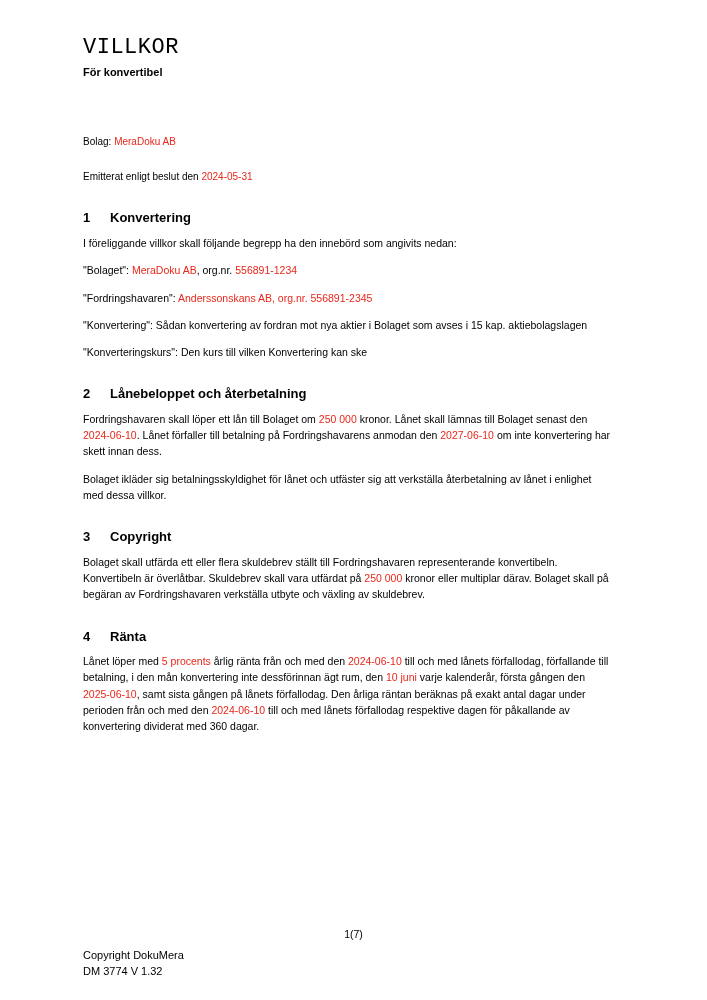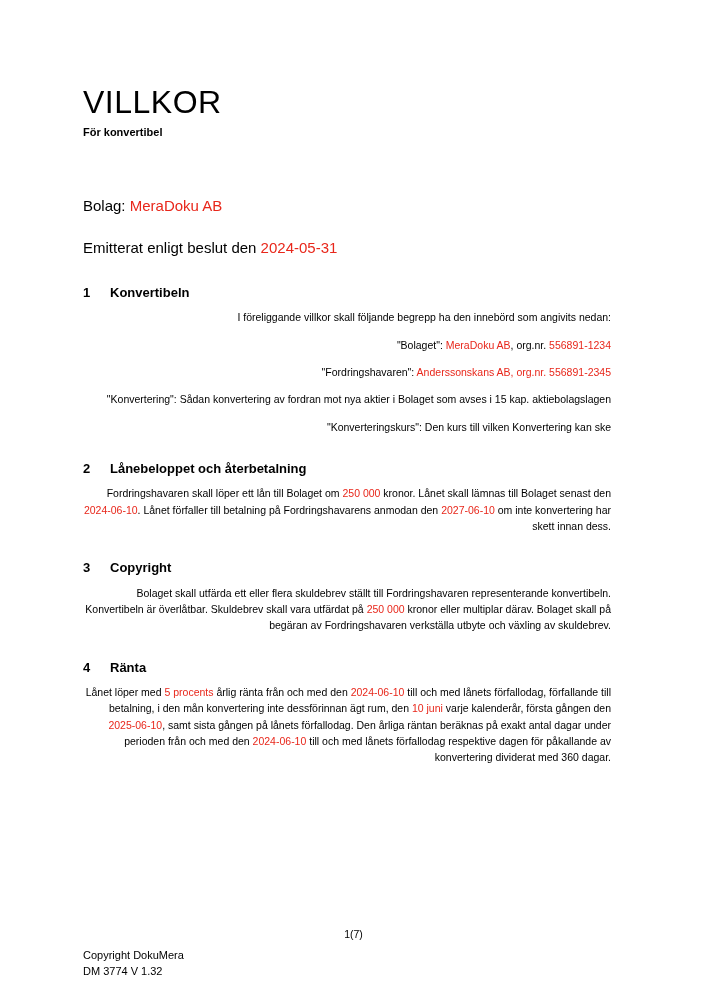--- a/index.html
+++ b/index.html
@@ -19,40 +19,41 @@
     overflow: hidden;
     box-sizing: border-box;
   }
   .content {
     position: absolute;
     left: 83px;
     top: 0;
     width: 528px;
   }
   .doc-title {
-    font-size: 32px;
+    font-size: 22px;
     font-weight: normal;
     letter-spacing: 0.5px;
     color: #000;
     margin: 0;
-    padding-top: 85px;
+    padding-top: 36px;
     line-height: 1.1;
+    font-family: Liberation Mono, monospace;
   }
   .doc-subtitle {
     font-size: 11px;
     font-weight: bold;
     color: #000;
     margin: 6px 0 0 0;
     line-height: 1.2;
   }
   .meta-block {
     margin-top: 56px;
   }
   .meta-line {
-    font-size: 15px;
+    font-size: 10px;
     color: #000;
     line-height: 1.45;
     margin-bottom: 20px;
   }
   .red {
     color: #e8271b;
   }
   h2.section {
     font-size: 13px;
     font-weight: bold;
@@ -64,21 +65,21 @@
   h2.section .num {
     display: inline-block;
     width: 27px;
     flex: 0 0 27px;
   }
   p.para {
     font-size: 10.5px;
     color: #000;
     line-height: 1.55;
     margin: 0 0 11px 0;
-    text-align: right;
+    text-align: left;
   }
   p.para:last-child {
     margin-bottom: 0;
   }
   .section-body {
     margin-bottom: 4px;
   }
   .footer {
     position: absolute;
     left: 0;
@@ -117,35 +118,36 @@
         <span>Bolag: </span><span class="red">MeraDoku AB</span>
       </div>
       <div class="meta-line">
         <span>Emitterat enligt beslut den </span><span class="red">2024-05-31</span>
       </div>
     </div>
 
     <div id="sections-host">
         <h2 class="section">
           <span class="num">1</span>
-          <span>Konvertibeln</span>
+          <span>Konvertering</span>
         </h2>
         <div class="section-body">
           <p class="para"><span>I föreliggande villkor skall följande begrepp ha den innebörd som angivits nedan:</span></p>
           <p class="para"><span>"Bolaget": </span><span class="red">MeraDoku AB</span><span>, org.nr. </span><span class="red">556891-1234</span></p>
           <p class="para"><span>"Fordringshavaren": </span><span class="red">Anderssonskans AB, org.nr. 556891-2345</span></p>
           <p class="para"><span>"Konvertering": Sådan konvertering av fordran mot nya aktier i Bolaget som avses i 15 kap. aktiebolagslagen</span></p>
           <p class="para"><span>"Konverteringskurs": Den kurs till vilken Konvertering kan ske</span></p>
         </div>
         <h2 class="section">
           <span class="num">2</span>
           <span>Lånebeloppet och återbetalning</span>
         </h2>
         <div class="section-body">
           <p class="para"><span>Fordringshavaren skall löper ett lån till Bolaget om </span><span class="red">250 000</span><span> kronor. Lånet skall lämnas till Bolaget senast den </span><span class="red">2024-06-10</span><span>. Lånet förfaller till betalning på Fordringshavarens anmodan den </span><span class="red">2027-06-10</span><span> om inte konvertering har skett innan dess.</span></p>
+          <p class="para"><span>Bolaget ikläder sig betalningsskyldighet för lånet och utfäster sig att verkställa återbetalning av lånet i enlighet med dessa villkor.</span></p>
         </div>
         <h2 class="section">
           <span class="num">3</span>
           <span>Copyright</span>
         </h2>
         <div class="section-body">
           <p class="para"><span>Bolaget skall utfärda ett eller flera skuldebrev ställt till Fordringshavaren representerande konvertibeln. Konvertibeln är överlåtbar. Skuldebrev skall vara utfärdat på </span><span class="red">250 000</span><span> kronor eller multiplar därav. Bolaget skall på begäran av Fordringshavaren verkställa utbyte och växling av skuldebrev.</span></p>
         </div>
         <h2 class="section">
           <span class="num">4</span>

